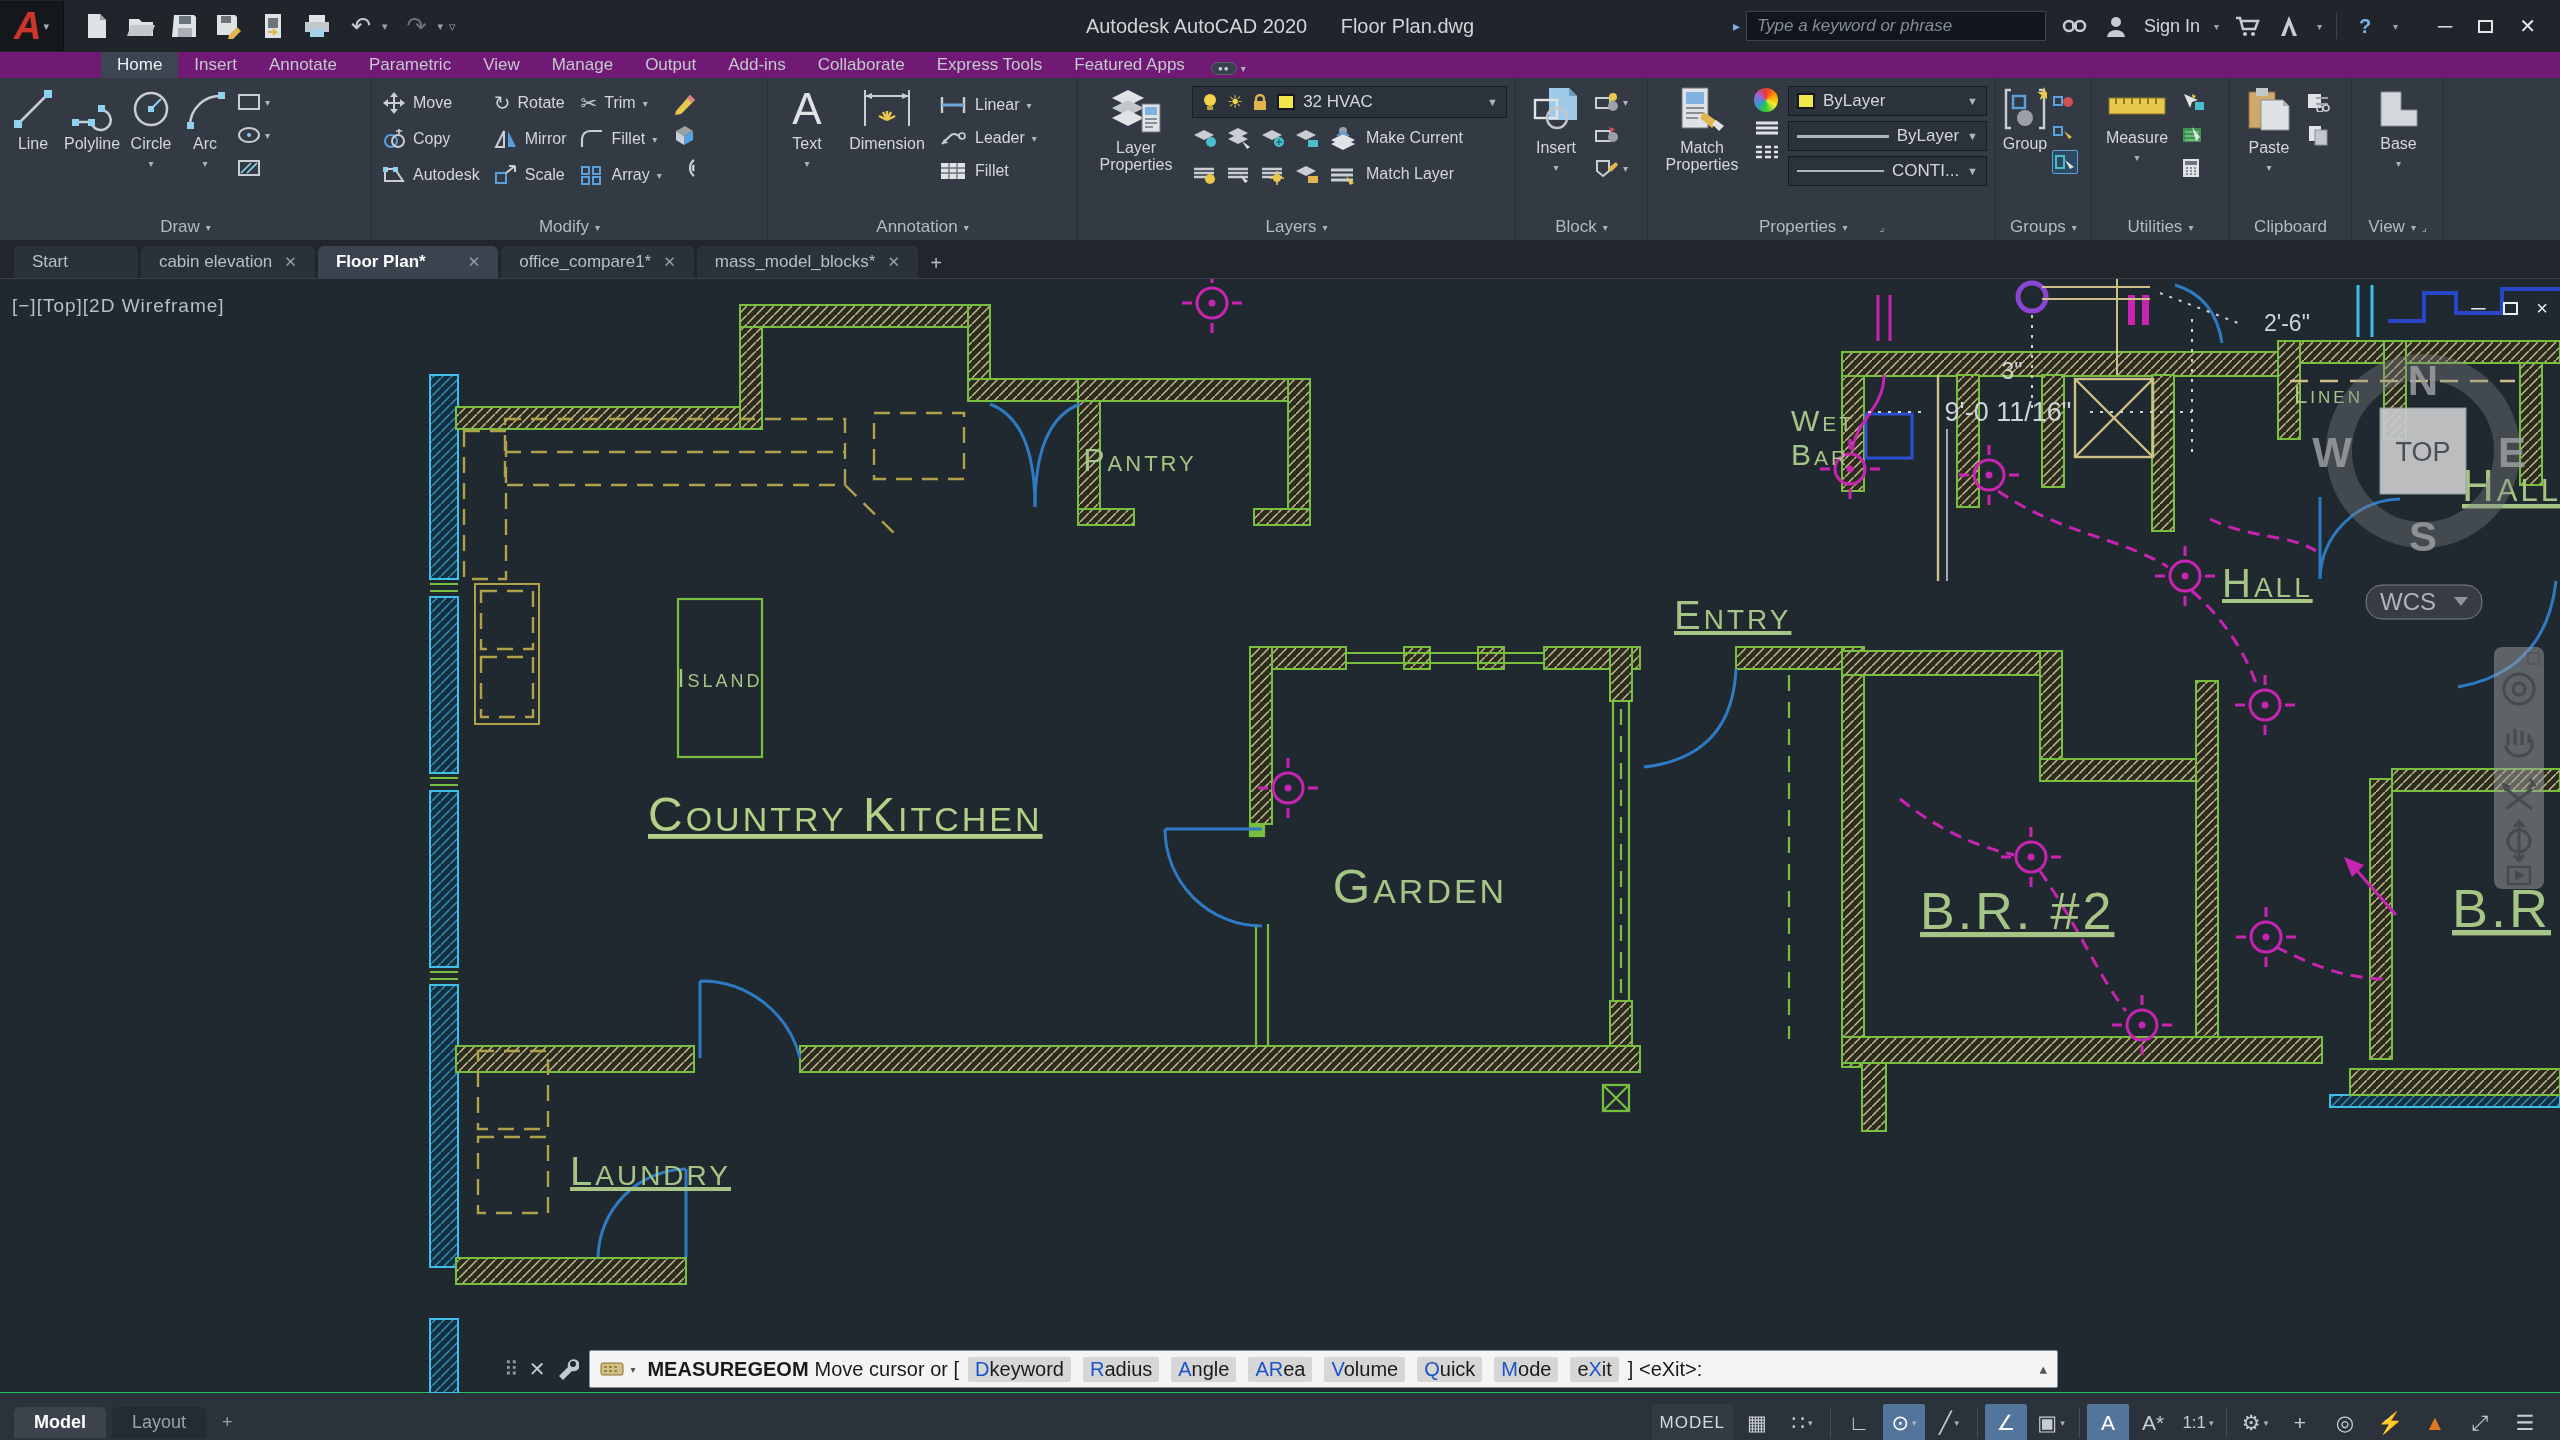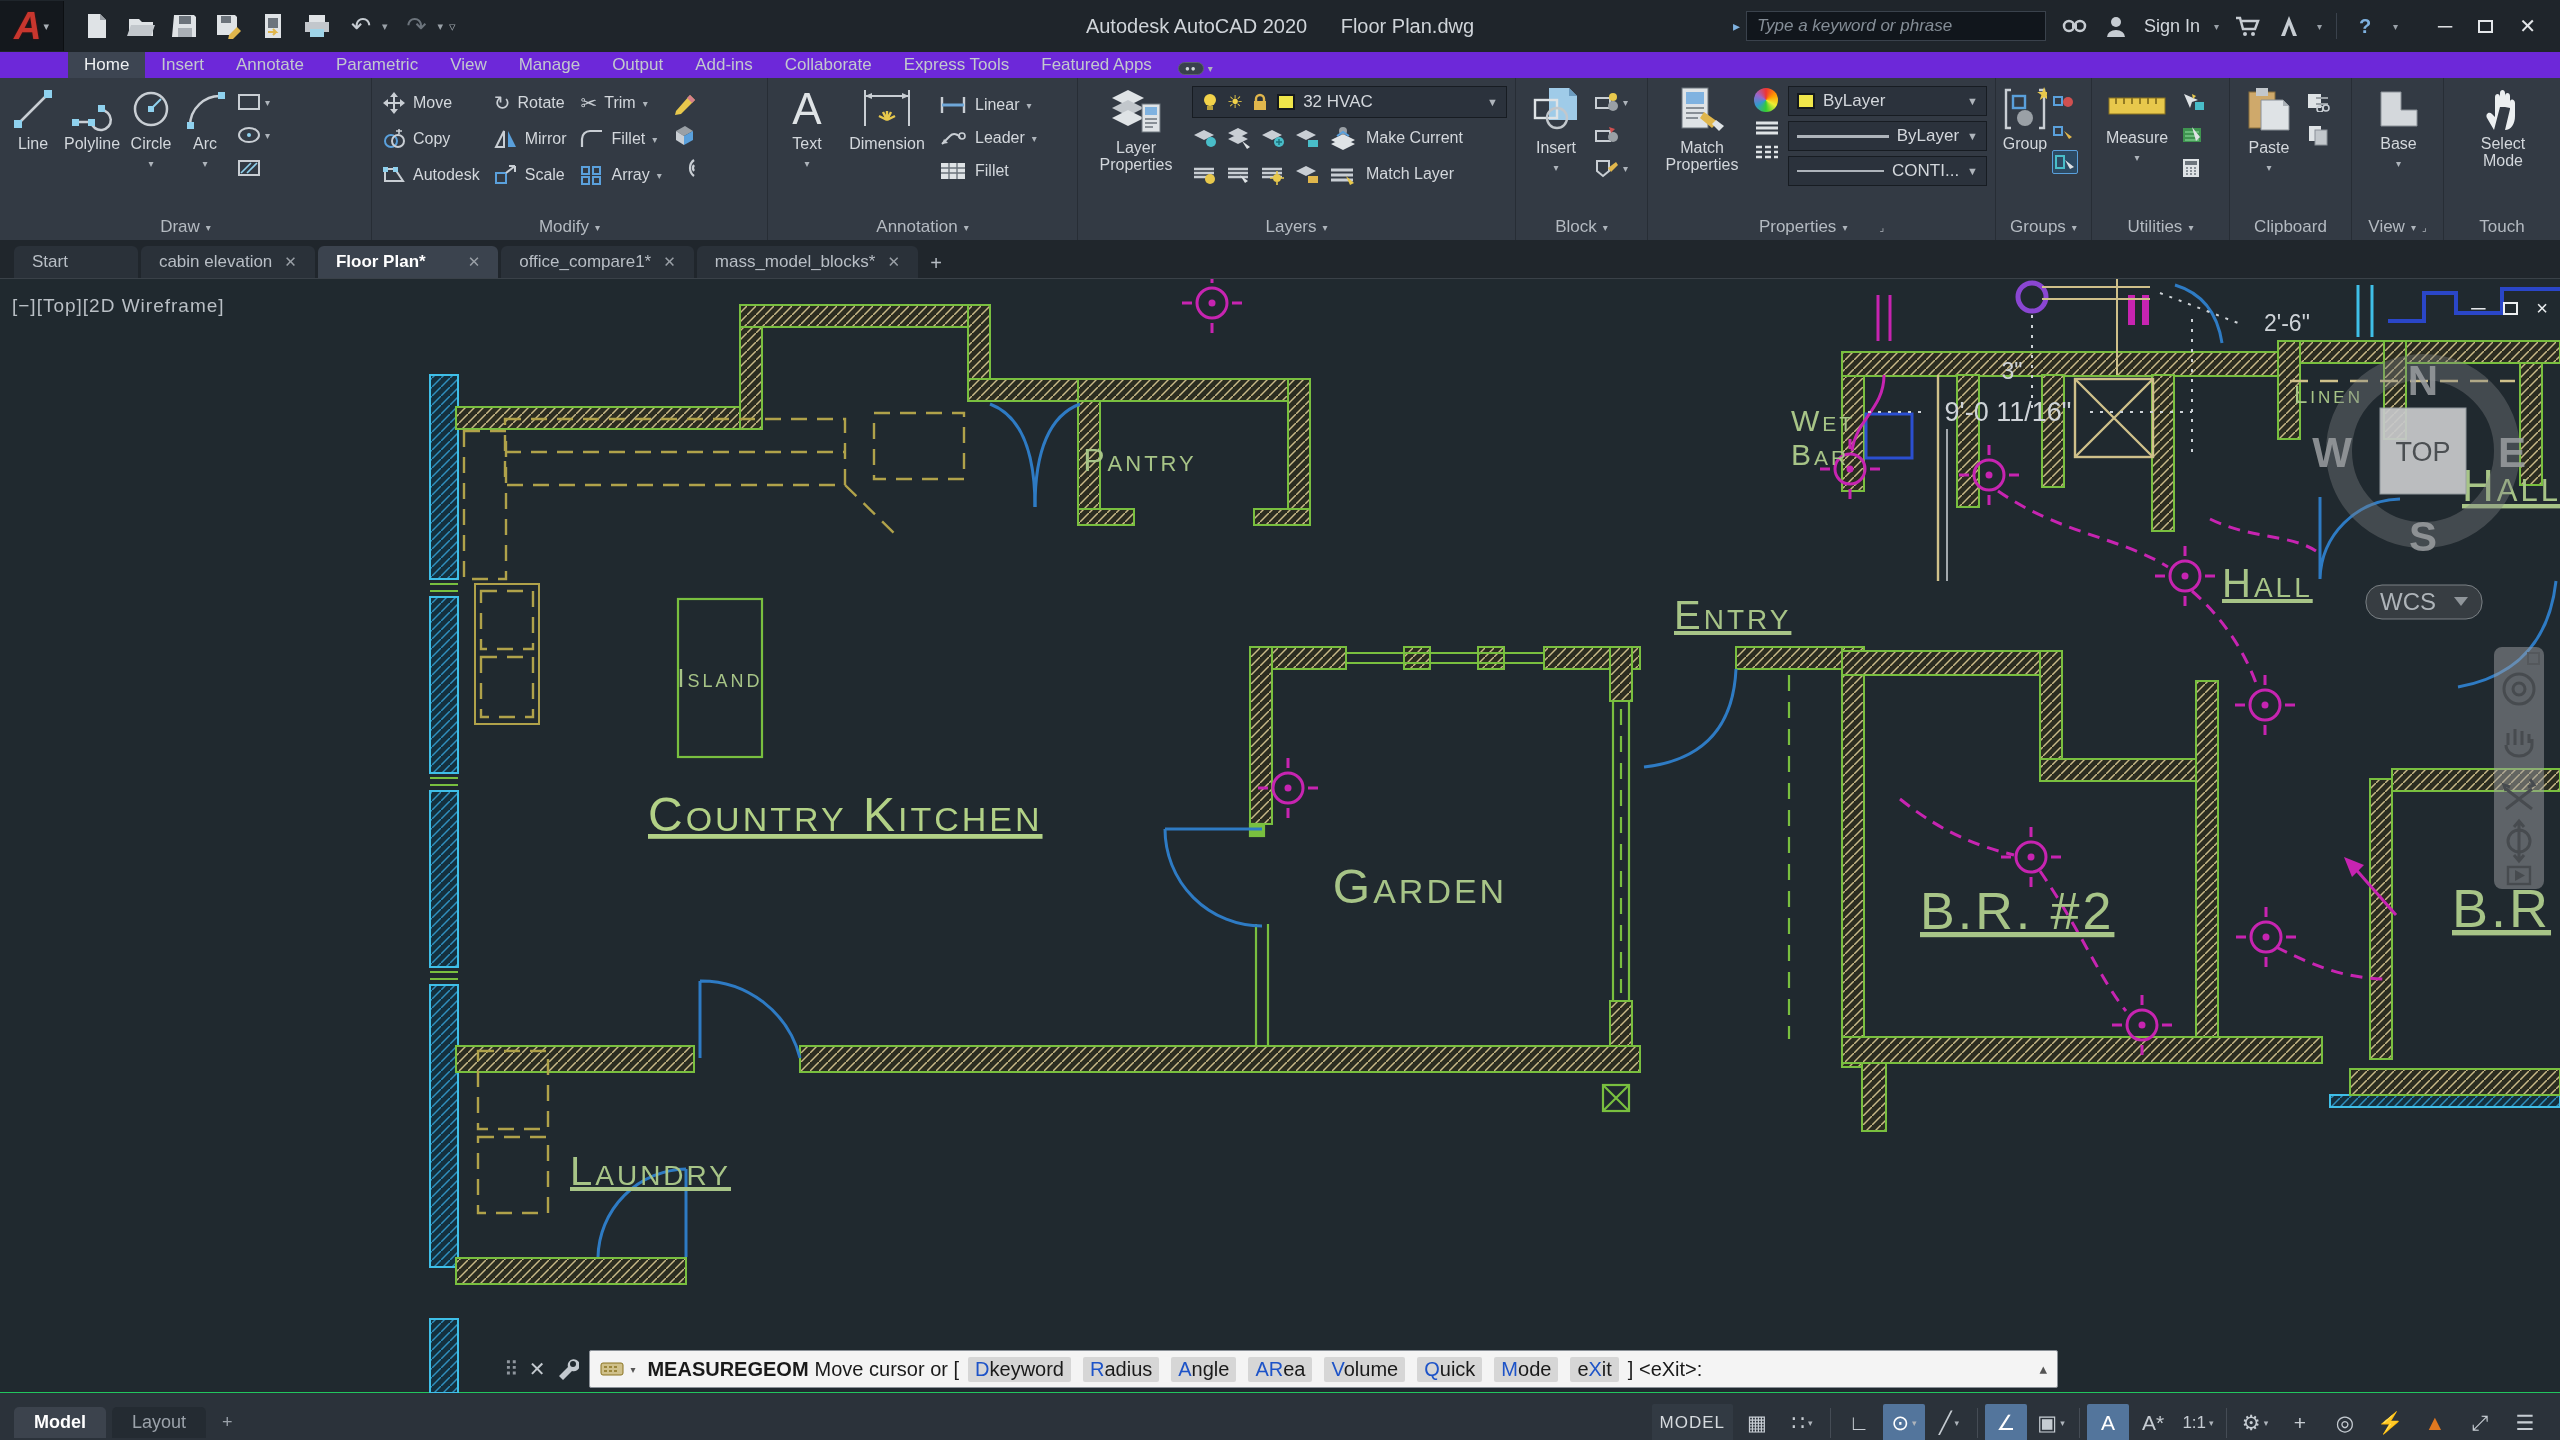--- a/index.html
+++ b/index.html
@@ -23,21 +23,21 @@
   .search-arrow{color:#7fb2e0;font-size:14px;}
   .searchbox{width:300px;height:30px;background:#11161c;border:1px solid #3a424c;color:#c6ccd2;font-style:italic;font-size:17px;padding:0 10px;}
   .searchbox::placeholder{color:#848d96;font-style:italic;}
   .tbico{width:28px;height:28px;display:flex;align-items:center;justify-content:center;}
   .signin{font-size:18px;color:#d3d8dd;}
   .tcar{font-size:10px;color:#9aa1a8;}
   .tsep{width:1px;height:26px;background:#3a424c;}
   .winbtns{display:flex;align-items:center;gap:26px;margin-left:26px;padding-right:10px;color:#e4e7ea;font-size:20px;}
   .restore-box{width:15px;height:13px;border:2px solid #e4e7ea;position:relative;}
   
-  .tabrow{height:26px;background:#6d28d9;display:flex;align-items:flex-end;padding-left:68px;gap:0;}
+  .tabrow{height:26px;background:#701a75;display:flex;align-items:flex-end;padding-left:101px;gap:0;}
   .rtab{padding:3px 16px;font-size:17px;color:#c2c8ce;}
   .rtab.active{background:#3d4552;color:#eef0f2;}
   .rtab-ctl{margin-left:10px;display:flex;align-items:center;gap:4px;padding-bottom:3px;}
   .dotpill{width:26px;height:13px;border-radius:7px;background:#39414c;border:1px solid #5a636e;display:flex;align-items:center;justify-content:center;color:#cfd4d9;font-size:8px;letter-spacing:1px;}
 
   
   .ribbon{height:162px;background:#333a44;display:flex;}
   .panel{height:100%;display:flex;flex-direction:column;border-right:1px solid #272d35;}
   .pbody{flex:1;display:flex;align-items:flex-start;padding:8px 8px 0 10px;gap:8px;}
   .ptitle{height:26px;display:flex;align-items:center;justify-content:center;gap:6px;color:#b4bac1;font-size:17px;}
@@ -738,33 +738,20 @@
             <span class="car">▾</span>
         </div>
       </div>
       <div class="ptitle">
           <span>View</span>
           <span class="car">▾</span>
           <span class="car">⌟</span>
         </div>
     </div>
 
-    <div class="panel" style="width:116px;border-right:none">
-      <div class="pbody" style="justify-content:center">
-        <div class="bigbtn" style="width:74px">
-          <svg width="42" height="46">
-              <path d="M12 44 l-7 -12 c-2 -4 2 -7 5 -4 l3 3 v-20 c0 -4 5 -4 5 0 v10 m0 0 v-14 c0 -4 5 -4 5 0 v14 m0 0 v-11 c0 -4 5 -4 5 0 v12 m0 1 v-7 c0 -4 5 -3 5 1 v13 c0 8 -4 14 -10 14 z" fill="#eceff1"></path>
-            </svg>
-          <span>Select Mode</span>
-        </div>
-      </div>
-      <div class="ptitle">
-          <span>Touch</span>
-        </div>
-    </div>
   </div>
 
   <div class="filetabs">
     <div class="ftab" style="padding-right:70px">
         <span>Start</span>
       </div>
     <div class="ftab">
         <span>cabin elevation</span>
         <span class="x">✕</span>
       </div>

